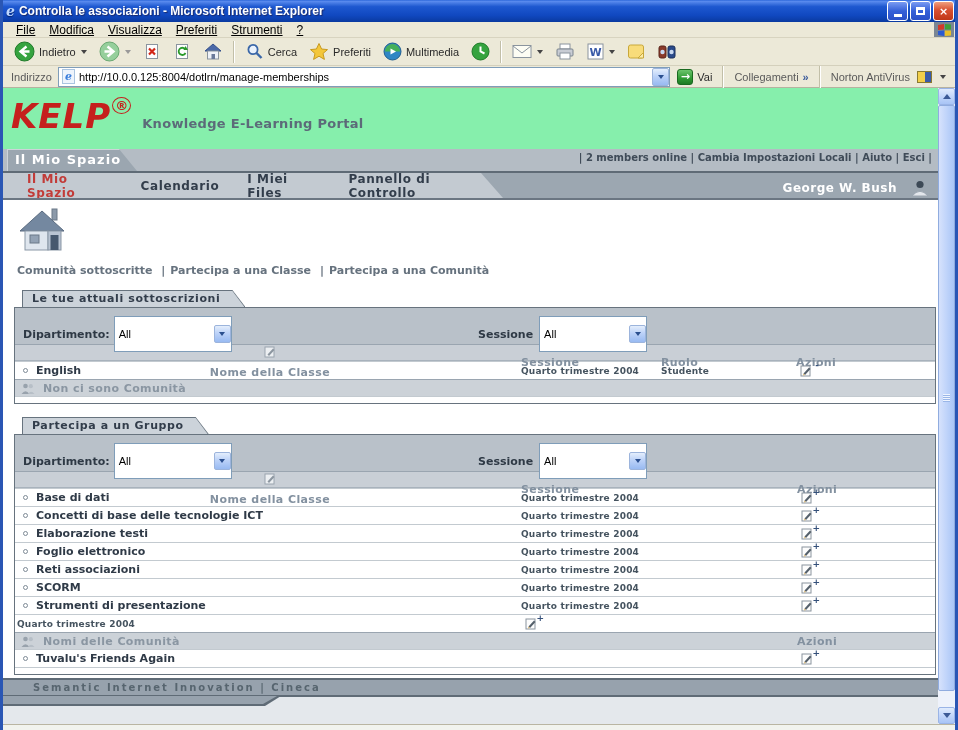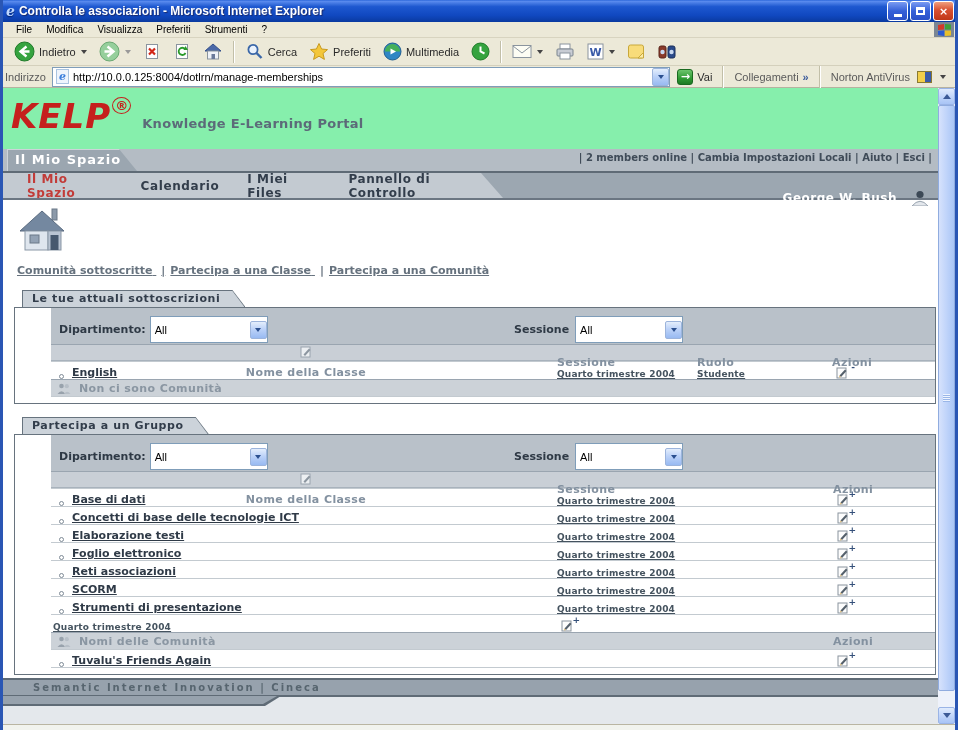--- a/index.html
+++ b/index.html
@@ -11,32 +11,32 @@
   .ie-icon { font:italic bold 14px "DejaVu Serif",serif; color:#bcd6ff; margin:0 4px 0 2px; text-shadow:0 1px 1px #00226a; }
   .title-text { color:#fff; font:bold 12px "Liberation Sans",sans-serif; text-shadow:1px 1px 1px #1a2a6a; flex:1; white-space:nowrap; overflow:hidden; }
   .winbtn { width:21px; height:20px; border-radius:3px; margin-left:2px; border:1px solid #fff; display:flex; align-items:center; justify-content:center; color:#fff; font:bold 11px "DejaVu Sans",sans-serif; }
   .winbtn.min,.winbtn.max { background:linear-gradient(180deg,#7a9bf2,#3560d8 50%,#2a50c8); }
   .winbtn.close { background:linear-gradient(180deg,#f0a080,#d85030 45%,#c03818); }
   .winbtn.min span { display:block; width:8px; height:3px; background:#fff; margin-top:9px; }
   .winbtn.max span { display:block; width:9px; height:8px; border:2px solid #fff; border-top-width:3px; }
 
   
   .menubar { height:16px; display:flex; align-items:center; padding-left:6px; border-bottom:1px solid #d8d4c0; position:relative; }
-  .menu-item { font-size:10px; color:#000; padding:1px 7px; }
+  .menu-item { font-size:12px; color:#000; padding:1px 7px;text-decoration:underline; }
   .win-logo { position:absolute; right:1px; top:0; width:20px; height:15px; background:#7a8694; display:flex; align-items:center; justify-content:center; }
 
   
   .toolbar { height:28px; display:flex; align-items:center; padding-left:6px; border-bottom:1px solid #d4d0bc; gap:2px; }
   .tbtn { display:flex; align-items:center; gap:4px; padding:2px 5px; font-size:11px; color:#2a2a2a; white-space:nowrap; }
   .tsep { width:2px; height:22px; border-left:1px solid #c2bfa8; border-right:1px solid #fff; margin:0 3px; }
   .drop { width:0; height:0; border-left:3px solid transparent; border-right:3px solid transparent; border-top:4px solid #444; margin-left:1px; }
   .drop.dim { border-top-color:#999; }
 
   
-  .addressbar { height:22px; display:flex; align-items:center; padding:1px 2px 1px 2px; border-bottom:1px solid #b6b2a0; font-size:11px; }
+  .addressbar { height:22px; display:flex; align-items:center; padding:1px 2px 1px 8px; border-bottom:1px solid #b6b2a0; font-size:11px; }
   .addr-label { color:#5a5a5a; margin-right:6px; }
   .addr-field { flex:1; height:20px; background:#fff; border:1px solid #7f9db9; display:flex; align-items:center; padding-left:3px; }
   .addr-page-icon { font:italic bold 11px "DejaVu Serif",serif; color:#3a7edc; background:#eef4fc; border:1px solid #aac4e0; width:13px; height:15px; text-align:center; line-height:13px; margin-right:4px; }
   .addr-url { flex:1; color:#000; }
   .addr-dropbtn { width:17px; height:18px; background:linear-gradient(180deg,#e4eefc,#bcd2f8 45%,#98baf2); border:1px solid #9cb4dc; border-radius:2px; display:flex; align-items:center; justify-content:center; }
   .arrow-down { width:0; height:0; border-left:3.5px solid transparent; border-right:3.5px solid transparent; border-top:4px solid #2a4f8f; }
   .go-seg { display:flex; align-items:center; gap:4px; padding:0 7px; font-size:11px; color:#2a2a2a; }
   .go-icon { width:16px; height:16px; border-radius:3px; background:linear-gradient(180deg,#6cc46c,#2f9a33 60%,#1e7a24); color:#fff; font:bold 11px "DejaVu Sans",sans-serif; display:flex; align-items:center; justify-content:center; border:1px solid #1a6a20; }
   .chev { color:#3a5a9a; font-weight:bold; }
   .norton-icon { width:15px; height:12px; background:linear-gradient(90deg,#f2cf4a 55%,#3a5ba8 55%); border:1px solid #8a7a30; margin:0 3px; }
@@ -54,52 +54,52 @@
 
   .bigtab-row { height:22px; background:#b4bcc4; position:relative; }
   .bigtab { position:absolute; left:4px; top:0; width:130px; height:22px; background:#9ba6b0; clip-path:polygon(0 0,112px 0,130px 100%,0 100%); box-shadow:inset 1px 1px 0 #cdd3d9; color:#fff; font:bold 13px "DejaVu Sans",sans-serif; letter-spacing:1px; line-height:22px; padding-left:8px; }
   .topline { position:absolute; right:6px; top:3px; font:bold 10px "DejaVu Sans",sans-serif; color:#3f4b58; }
   .sep-dark { height:2px; background:#5f6b76; }
 
   .navbar { height:25px; background:#9ca7b1; position:relative; }
   .nav-strip { position:absolute; left:0; top:0; width:500px; height:25px; background:#c3cad1; clip-path:polygon(0 0,478px 0,500px 100%,0 100%); display:flex; align-items:center; gap:0; }
   .nav-item { font:bold 12px "DejaVu Sans",sans-serif; color:#323d4b; letter-spacing:.6px; padding:0 14px; }
   .nav-item.active { color:#c23b38; padding-left:24px; }
-  .nav-user { position:absolute; right:10px; top:12px; height:25px; display:flex; align-items:center; gap:8px; color:#fff; font:bold 12px "DejaVu Sans",sans-serif; letter-spacing:.5px; }
+  .nav-user { position:absolute; right:10px; top:2px; height:25px; display:flex; align-items:center; gap:8px; color:#fff; font:bold 12px "DejaVu Sans",sans-serif; letter-spacing:.5px; }
   .sep-thin { height:2px; background:#6b7682; }
 
   .content { height:478px; background:#fff; overflow:hidden; }
   .home-wrap { margin:4px 0 0 12px; width:56px; height:52px; }
-  .breadcrumb { margin:8px 0 4px 14px; font:bold 11px "DejaVu Sans",sans-serif; color:#66727e;text-decoration:underline; }
+  .breadcrumb { margin:8px 0 4px 14px; font:bold 11px "DejaVu Sans",sans-serif; color:#66727e; }
   .breadcrumb .bc-sep { margin:0 5px; }
   .breadcrumb .bc-item:first-child .bc-sep { display:none; }
 
   .section-tab { position:relative; margin:13px 0 0 19px; height:17px; width:fit-content; }
   .tab-outer { position:relative; height:17px; background:#67737e; clip-path:polygon(0 0,calc(100% - 13px) 0,100% 100%,0 100%); padding:1px 1px 0 1px; }
   .tab-inner { height:16px; background:#ccd3da; clip-path:polygon(0 0,calc(100% - 12px) 0,100% 100%,0 100%); font:bold 11px "DejaVu Sans",sans-serif; color:#323d4b; letter-spacing:.6px; line-height:16px; padding:0 24px 0 9px; }
 
-  .box { margin:0 2px 0 11px; border:1px solid #67737e; background:#fff;padding-left:36px; }
+  .box { margin:0 2px 0 11px; border:1px solid #67737e; background:#fff; }
   .filter-row { position:relative; height:36px; background:#b9c1c9; }
   .flt-label { font:bold 11px "DejaVu Sans",sans-serif; color:#2e3945; }
   .flt-left { position:absolute; left:8px; top:8px; display:flex; align-items:center; gap:4px; }
   .flt-right { position:absolute; left:463px; top:8px; display:flex; align-items:center; gap:6px; }
-  .xpsel { display:inline-flex; align-items:center; height:27px; background:#fff; border:1px solid #7f9db9; font:11px "Liberation Sans",sans-serif; }
+  .xpsel { display:inline-flex; align-items:center; height:36px; background:#fff; border:1px solid #7f9db9; font:11px "Liberation Sans",sans-serif; }
   .xpsel .val { padding:0 4px; flex:1; color:#000; }
   .xpsel .btn { width:17px; height:18px; background:linear-gradient(180deg,#e4eefc,#bcd2f8 45%,#98baf2); border:1px solid #9cb4dc; border-radius:2px; display:flex; align-items:center; justify-content:center; }
   .w118 { width:118px; } .w108 { width:108px; }
 
   .grid { display:grid; align-items:center; }
   .g4 { grid-template-columns:504px 140px 135px 1fr; }
   .g3 { grid-template-columns:504px 276px 1fr; }
   .hrow { height:17px; background:#c9cfd6; border-top:1px solid #9aa5b0; border-bottom:1px solid #a8b2bc; }
   .hcell { font:bold 11px "DejaVu Sans",sans-serif; color:#8391a0; letter-spacing:.4px; display:flex; align-items:center; padding-left:2px; }
   .hcell.first { padding-left:6px; gap:8px;flex-direction:column; }
   .drow { height:18px; background:#fff; border-top:1px solid #c3cad0; }
   .drow:first-of-type { border-top:none; }
-  .cell { display:flex; align-items:flex-end; height:100%;text-decoration:underline; }
+  .cell { display:flex; align-items:center; height:100%; }
   .cell.name { padding-left:8px; gap:8px; font:bold 11px "DejaVu Sans",sans-serif; color:#2f3a47; }
   .cell.small { font:bold 9px "DejaVu Sans",sans-serif; color:#45535f; padding-left:2px; letter-spacing:.2px; }
   .cell.act { padding-left:6px; }
   .bullet { width:5px; height:5px; border:1px solid #7e8a96; border-radius:50%; flex:0 0 auto; }
   .act-wrap { position:relative; display:inline-block; }
   .act-sign { position:absolute; top:-4px; right:-6px; font:bold 9px "DejaVu Sans",sans-serif; color:#35507a; }
   .commrow { height:17px; background:#ccd2d8; border-top:1px solid #9aa5b0; }
   .commrow .label { font:bold 11px "DejaVu Sans",sans-serif; color:#8a96a2; letter-spacing:.4px; display:flex; align-items:center; gap:8px; padding-left:6px;border-radius:6px; }
   .padrow { height:7px; background:#fff; border-top:1px solid #c3cad0; }
 

